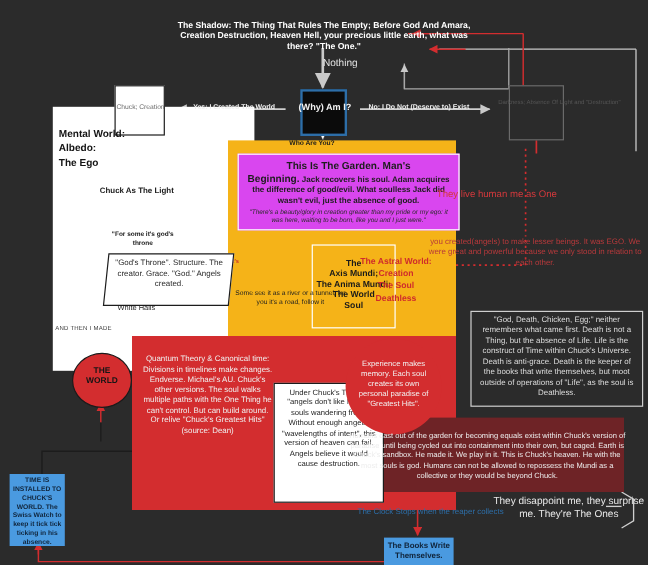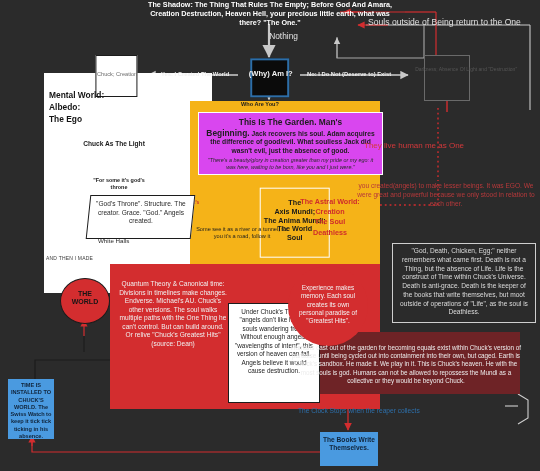--- a/index.html
+++ b/index.html
@@ -1,21 +1,21 @@
 <!DOCTYPE html>
 <html><head>
 <meta charset="utf-8">
 <style>
   html,body{margin:0;padding:0;background:#2b2b2b;}
   body{
     font-family:"Liberation Sans", sans-serif;
     width:540px;height:471px;overflow:hidden;position:relative;
     color:#e8e8e8;
   }
-  .stage{position:absolute;left:0;top:0;width:540px;height:418px;}
+  .stage{position:absolute;left:0;top:16px;width:540px;height:418px;}
   .abs{position:absolute;}
 
   
   #white-panel{left:44px;top:73px;width:168px;height:220px;background:#ffffff;}
   #yellow-panel{left:190px;top:101px;width:190px;height:184px;background:#f5b318;}
   #red-panel{left:110px;top:264px;width:270px;height:145px;background:#d32d2f;}
   #dark-red-panel{left:310px;top:332px;width:210px;height:62px;background:#6e2326;}
 
   
   .t{position:absolute;line-height:1.18;}
@@ -197,21 +197,20 @@
 
     <line x1="447" y1="100" x2="447" y2="112" stroke="#d32d2f" stroke-width="1.4" marker-start="url(#ahR)"></line>
   </svg>
 
   <div class="abs" id="white-panel"></div>
   <div class="abs" id="yellow-panel"></div>
   <div class="abs" id="red-panel"></div>
   <div class="abs" id="dark-red-panel"></div>
 
   <div class="t shadow-title">The Shadow: The Thing That Rules The Empty; Before God And Amara, Creation Destruction, Heaven Hell, your precious little earth, what was there? "The One."</div>
-  <div class="t souls-return">Souls outside of Being return to the One</div>
   <div class="t nothing">Nothing</div>
 
   <div class="diamond" id="why-am-i">
     <div class="shape"></div>
     <div class="lbl">(Why) Am I?</div>
   </div>
 
   <div class="diamond" id="chuck-creation">
     <div class="shape"></div>
     <div class="lbl">Chuck; Creation</div>
@@ -289,20 +288,21 @@
 
   <div class="abs" id="under-throne">
     <div class="inner">Under Chuck's Throne, "angels don't like human souls wandering free." Without enough angels, "wavelengths of intent", this version of heaven can fail. Angels believe  it would cause destruction.</div>
   </div>
 
   <div class="abs" id="circle-exp">
     <div class="inner">Experience makes memory. Each soul creates its own personal paradise of "Greatest Hits".</div>
   </div>
 
   <div class="t" id="humans-cast">Humans cast out of the garden for becoming equals exist within Chuck's version of paradise until being cycled out into containment into their own, but caged. Earth is Chuck's sandbox. He made it. We play in it. This is Chuck's heaven. He with the most souls is god. Humans can not be allowed to repossess the Mundi as a collective or they would be beyond Chuck.</div>
+  <div class="t" id="they-disappoint">They disappoint me, they surprise me. They're The Ones</div>
 
   <div class="abs" id="time-installed">
     <div class="inner">TIME IS INSTALLED TO CHUCK'S WORLD. The Swiss Watch to keep it tick tick ticking in his absence.</div>
   </div>
 
   <div class="abs" id="books">
     <div class="inner">The Books Write Themselves.</div>
   </div>
 
 </div>

